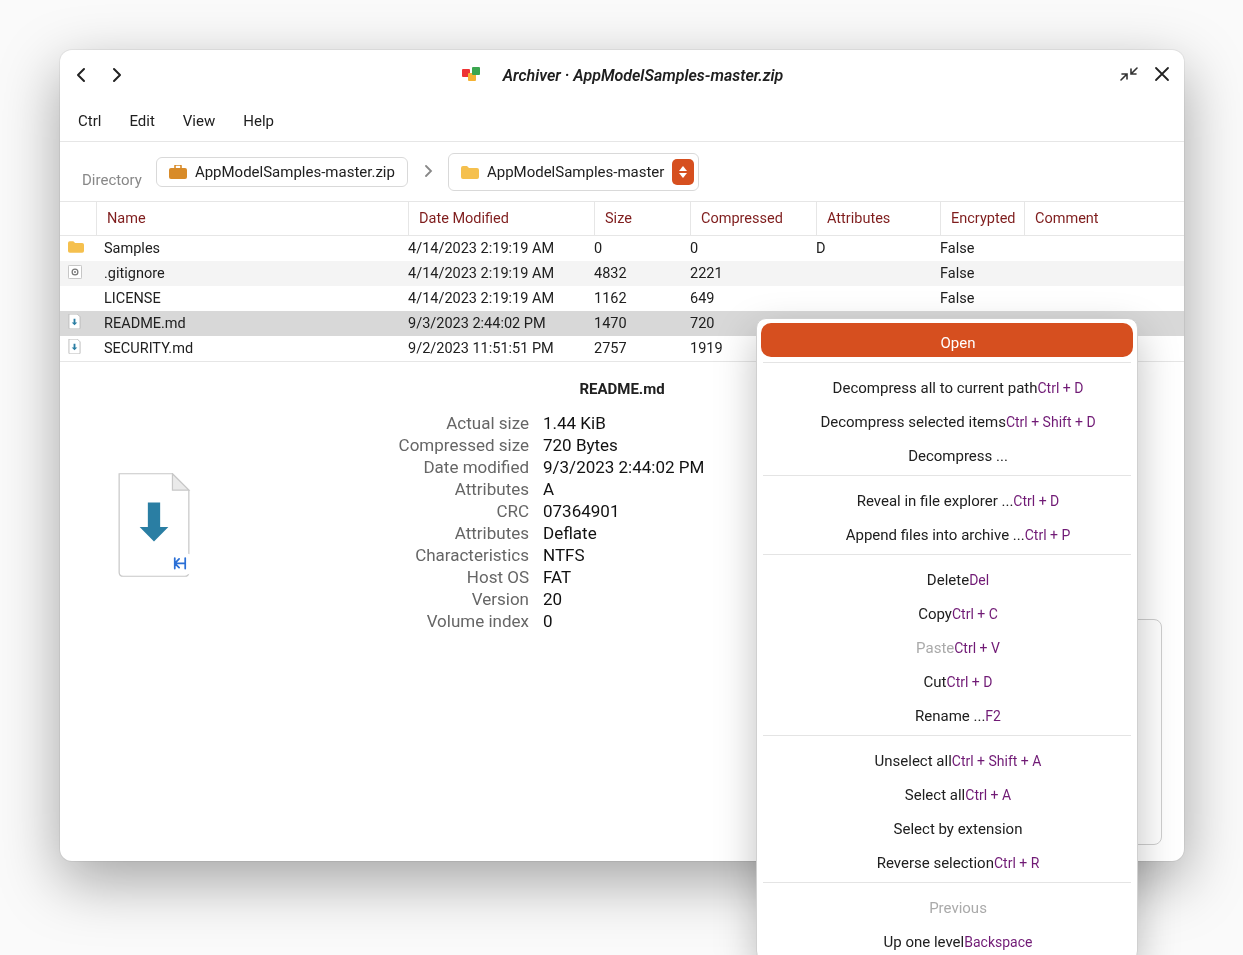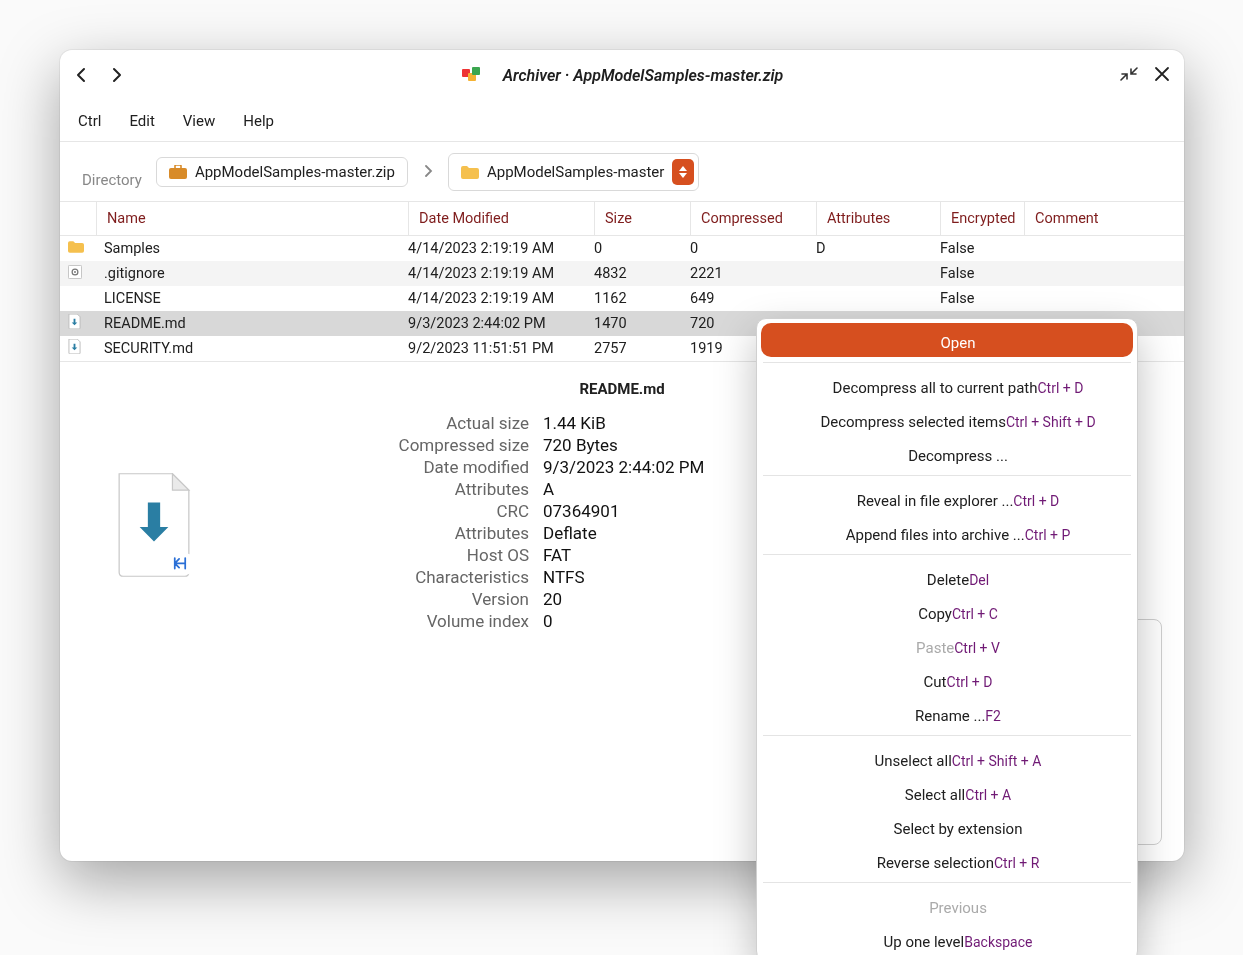--- a/index.html
+++ b/index.html
@@ -353,26 +353,26 @@
           </div>
           <div class="kv">
             <span class="k">CRC</span>
             <span class="v">07364901</span>
           </div>
           <div class="kv">
             <span class="k">Attributes</span>
             <span class="v">Deflate</span>
           </div>
           <div class="kv">
+            <span class="k">Characteristics</span>
+            <span class="v">NTFS</span>
+          </div>
+          <div class="kv">
             <span class="k">Host OS</span>
             <span class="v">FAT</span>
-          </div>
-          <div class="kv">
-            <span class="k">Characteristics</span>
-            <span class="v">NTFS</span>
           </div>
           <div class="kv">
             <span class="k">Version</span>
             <span class="v">20</span>
           </div>
           <div class="kv">
             <span class="k">Volume index</span>
             <span class="v">0</span>
           </div>
         </div>

